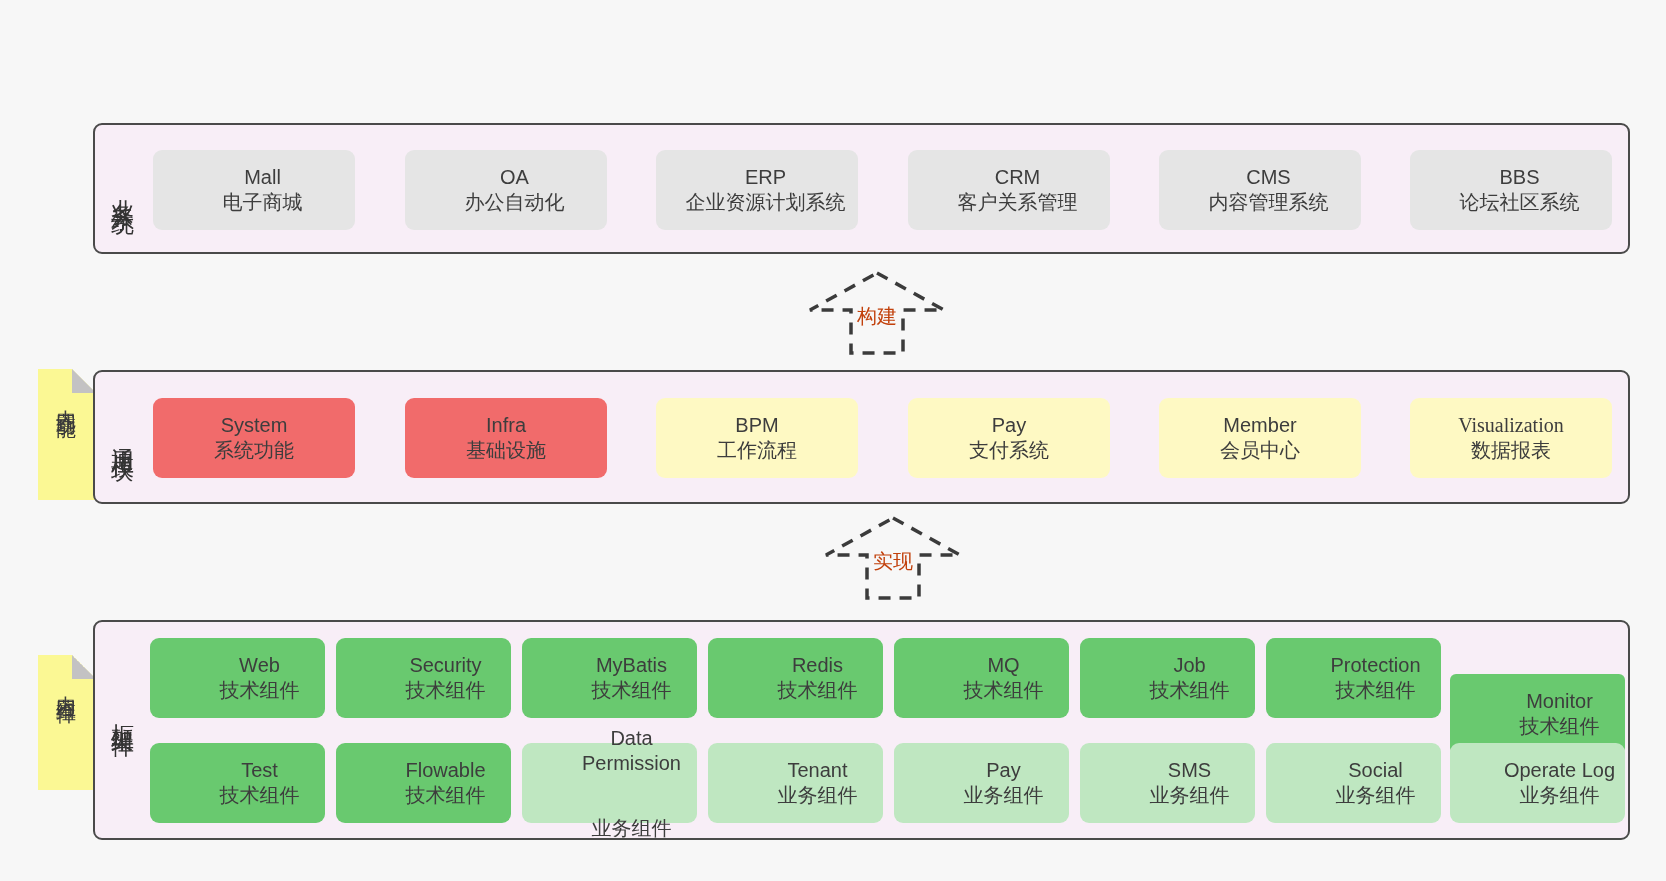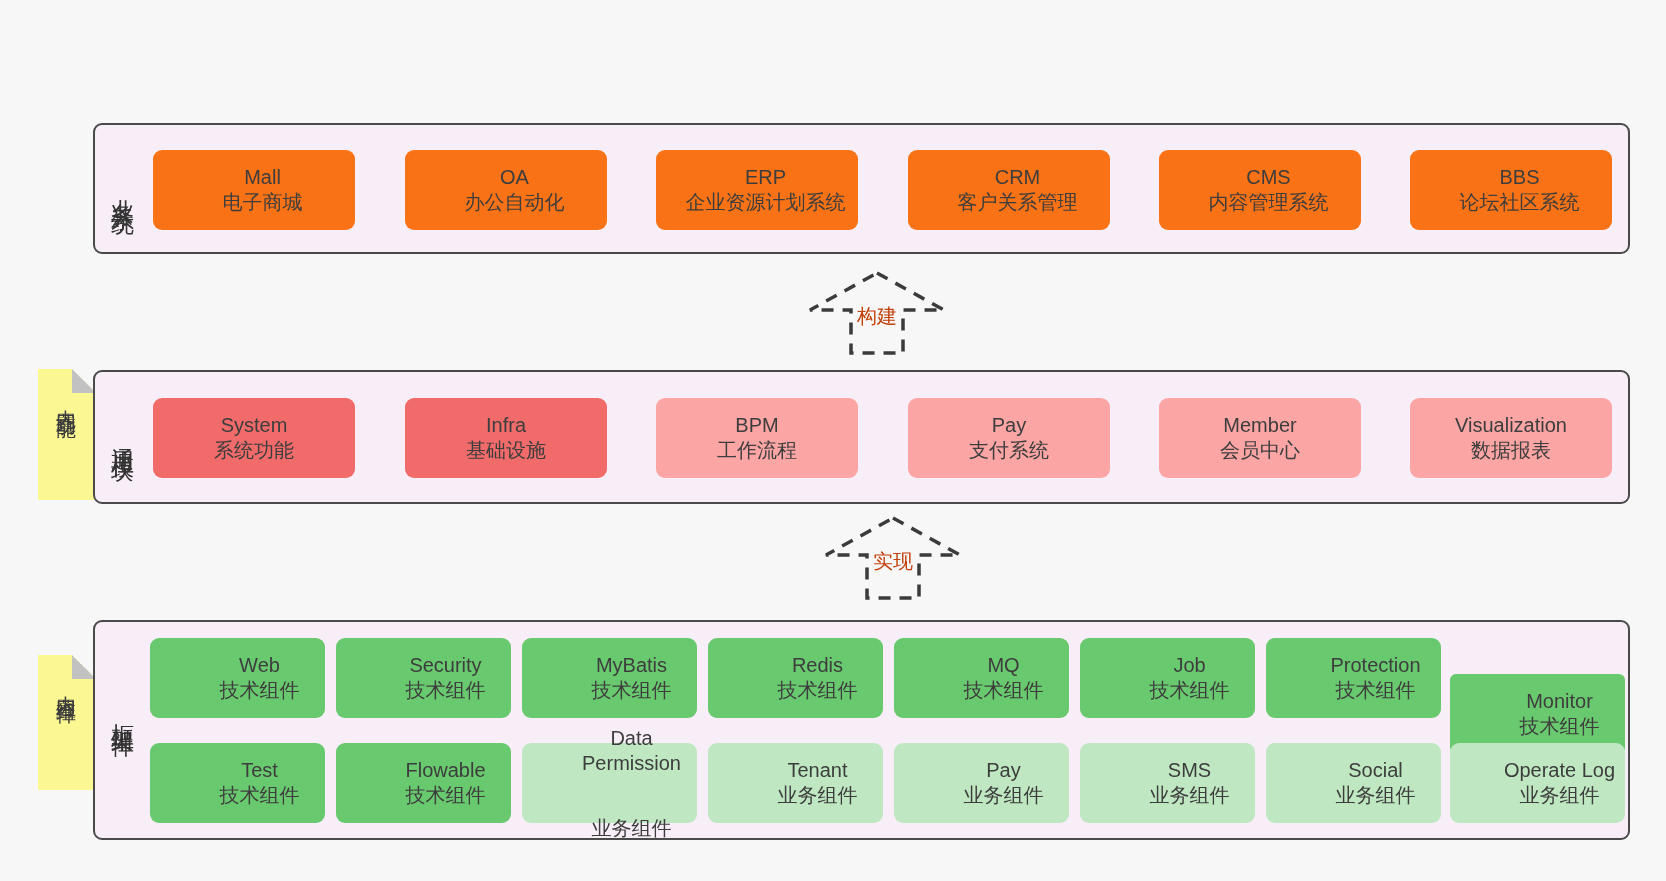--- a/index.html
+++ b/index.html
@@ -38,23 +38,23 @@
     position:absolute;height:80px;
     border-radius:9px;
     display:flex;flex-direction:column;align-items:center;justify-content:center;
     text-align:center;
     font-size:20px;line-height:25px;color:#3d3d3d;
     z-index:2;
     padding:0 4px;box-sizing:border-box;
   }
   .w6{width:202px;}
   .w8{width:175px;padding-left:48px;}
-  .blue{background:#f97316;padding-left:21px;}
+  .blue{background:#e5e5e5;padding-left:21px;}
   .red{background:#f16b6b;}
-  .pink{background:#fca5a5;}
+  .pink{background:#fef9c3;}
   .green{background:#69c96f;}
   .lgreen{background:#bfe7c1;}
   .node-en,.node-zh{width:100%;}
 
   
   .sticky{
     position:absolute;left:38px;width:58px;
     background:#fbf894;
     z-index:0;
     clip-path:polygon(0 0, calc(100% - 24px) 0, 100% 24px, 100% 100%, 0 100%);
@@ -148,21 +148,21 @@
     <div class="node-zh">工作流程</div>
   </div>
   <div class="node w6 pink" style="left:908px;top:398px;">
     <div class="node-en">Pay</div>
     <div class="node-zh">支付系统</div>
   </div>
   <div class="node w6 pink" style="left:1159px;top:398px;">
     <div class="node-en">Member</div>
     <div class="node-zh">会员中心</div>
   </div>
-  <div class="node w6 pink" style="left:1410px;top:398px;">
+  <div class="node w6 pink" style="left:1410px;top:398px;font-family:Liberation Serif, serif;">
     <div class="node-en">Visualization</div>
     <div class="node-zh">数据报表</div>
   </div>
 
   <div class="block-arrow arrow-implement">
     <svg width="140" height="86" viewBox="0 0 140 86">
       <path d="M70 3 L137 40 L96 40 L96 83 L44 83 L44 40 L3 40 Z" fill="none" stroke="#3b3b3b" stroke-width="3.5" stroke-dasharray="12 9"></path>
     </svg>
     <span class="arrow-label">实现</span>
   </div>

